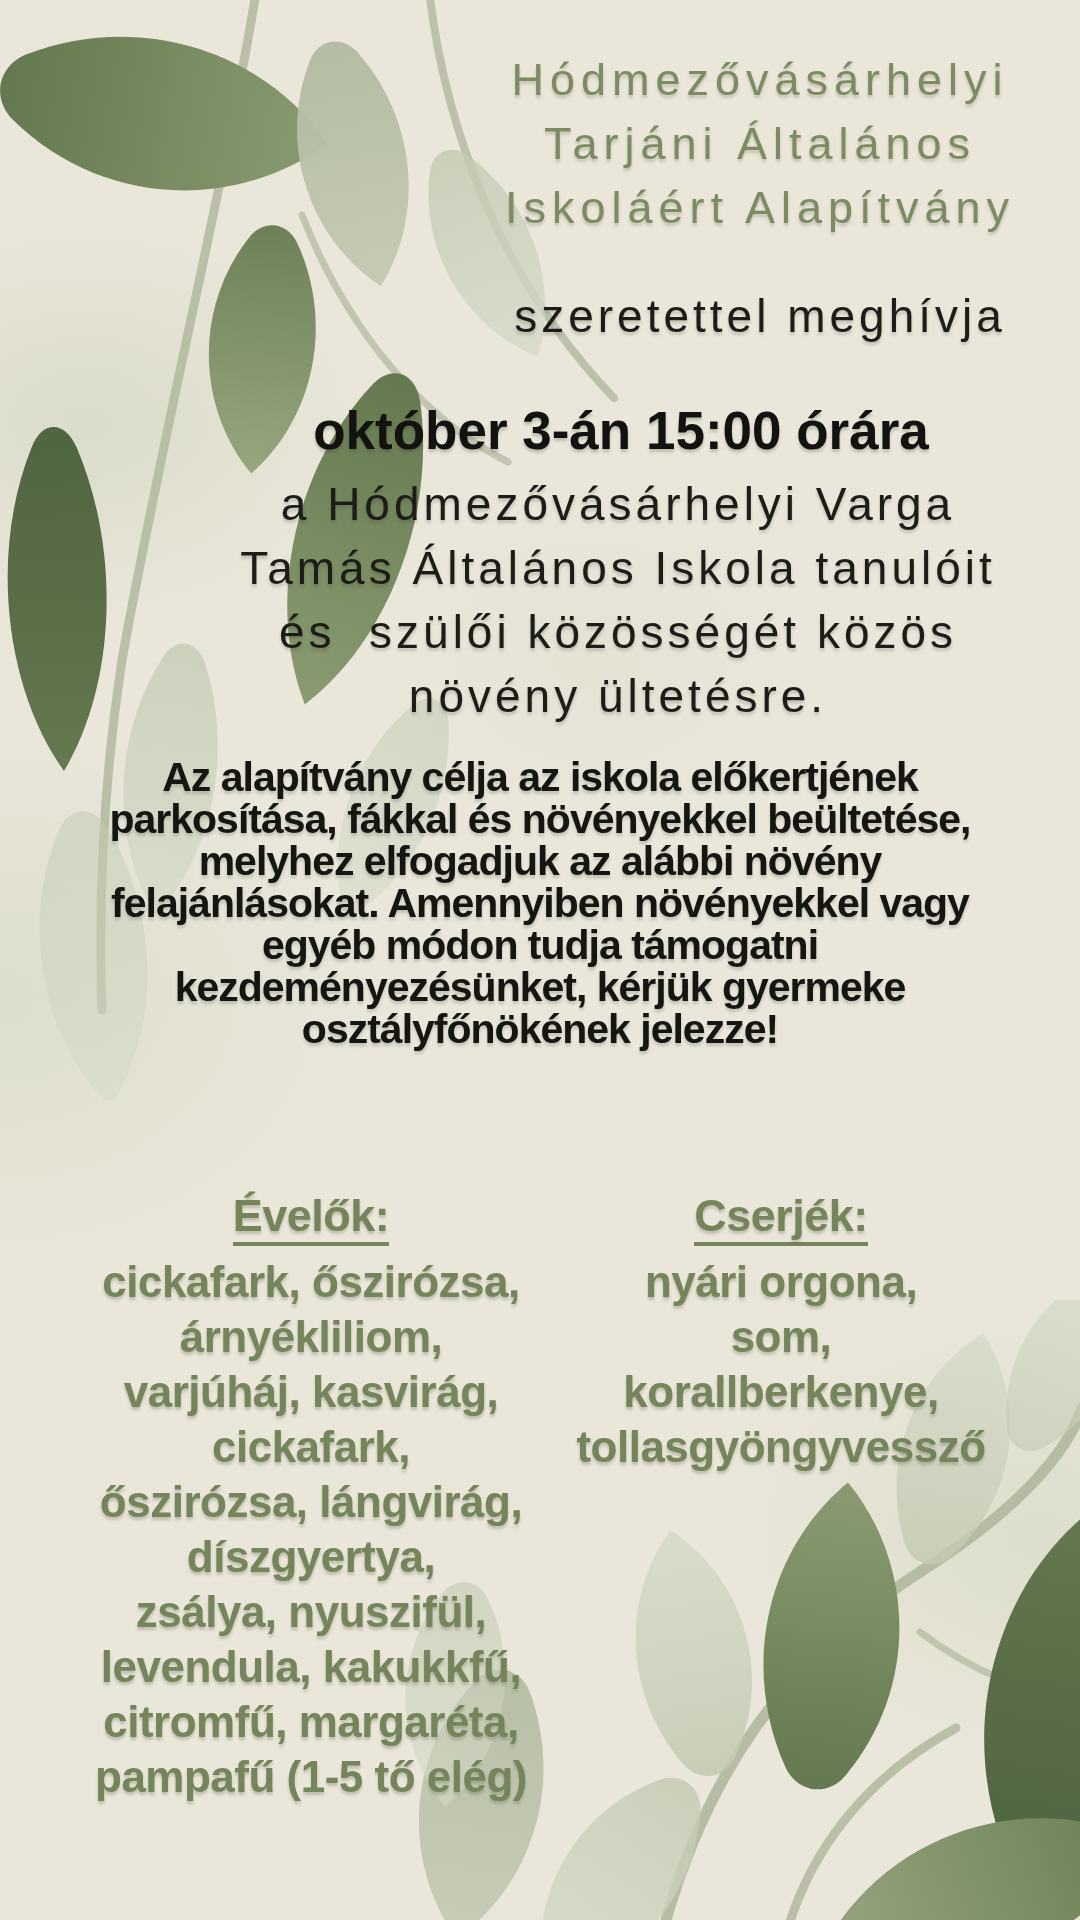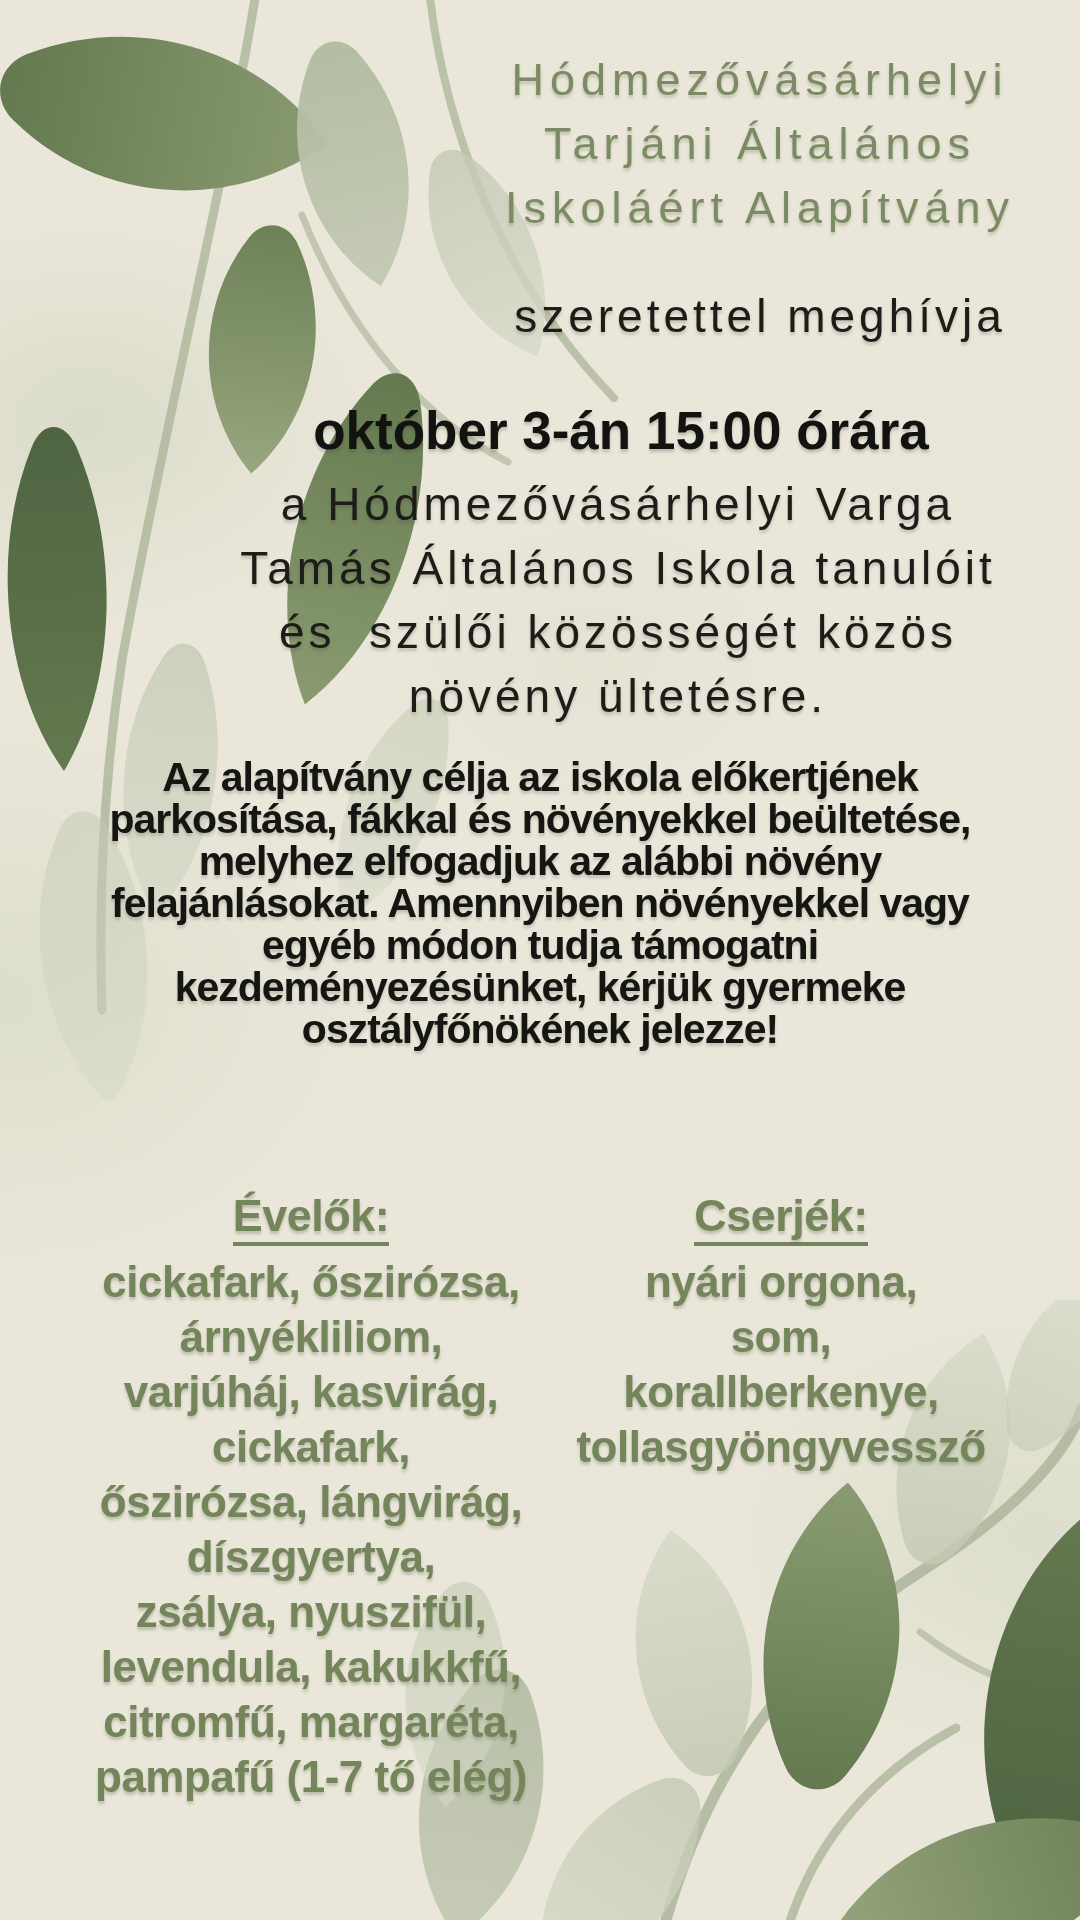--- a/index.html
+++ b/index.html
@@ -174,21 +174,21 @@
 
     <span class="plant-item">cickafark, őszirózsa,</span>
         <span class="plant-item">árnyékliliom,</span>
         <span class="plant-item">varjúháj, kasvirág,</span>
         <span class="plant-item">cickafark,</span>
         <span class="plant-item">őszirózsa, lángvirág,</span>
         <span class="plant-item">díszgyertya,</span>
         <span class="plant-item">zsálya, nyuszifül,</span>
         <span class="plant-item">levendula, kakukkfű,</span>
         <span class="plant-item">citromfű, margaréta,</span>
-        <span class="plant-item">pampafű (1-7 tő elég)</span>
+        <span class="plant-item">pampafű (1-5 tő elég)</span>
       </div>
   </div>
 
   <div class="plant-column col-shrubs">
     <span class="col-heading">Cserjék:</span>
     <div>
 
     <span class="plant-item">nyári orgona,</span>
         <span class="plant-item">som,</span>
         <span class="plant-item">korallberkenye,</span>

